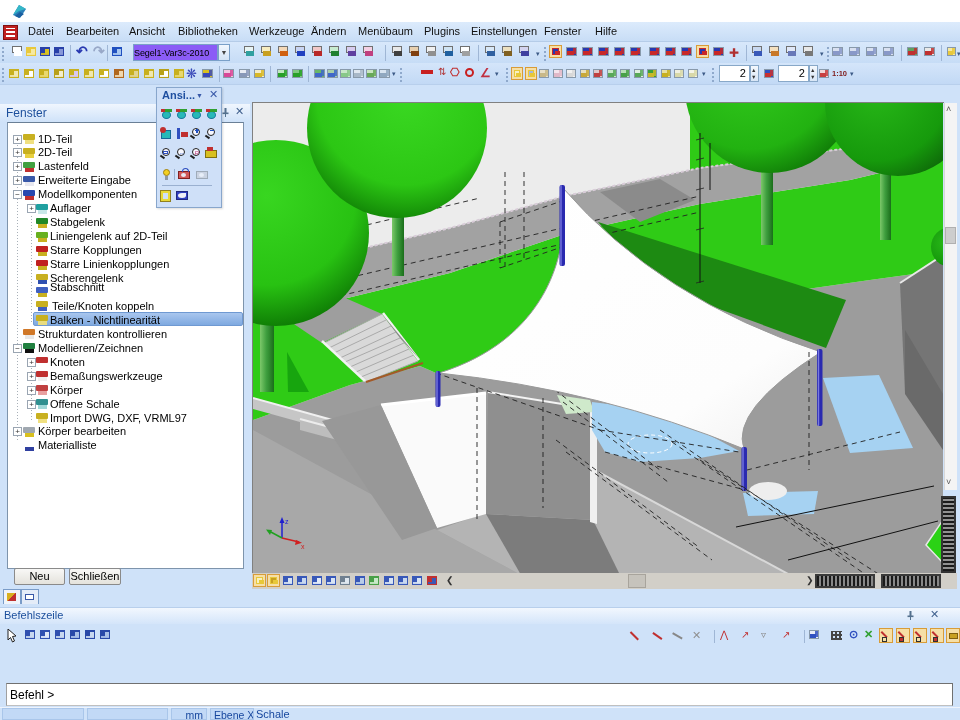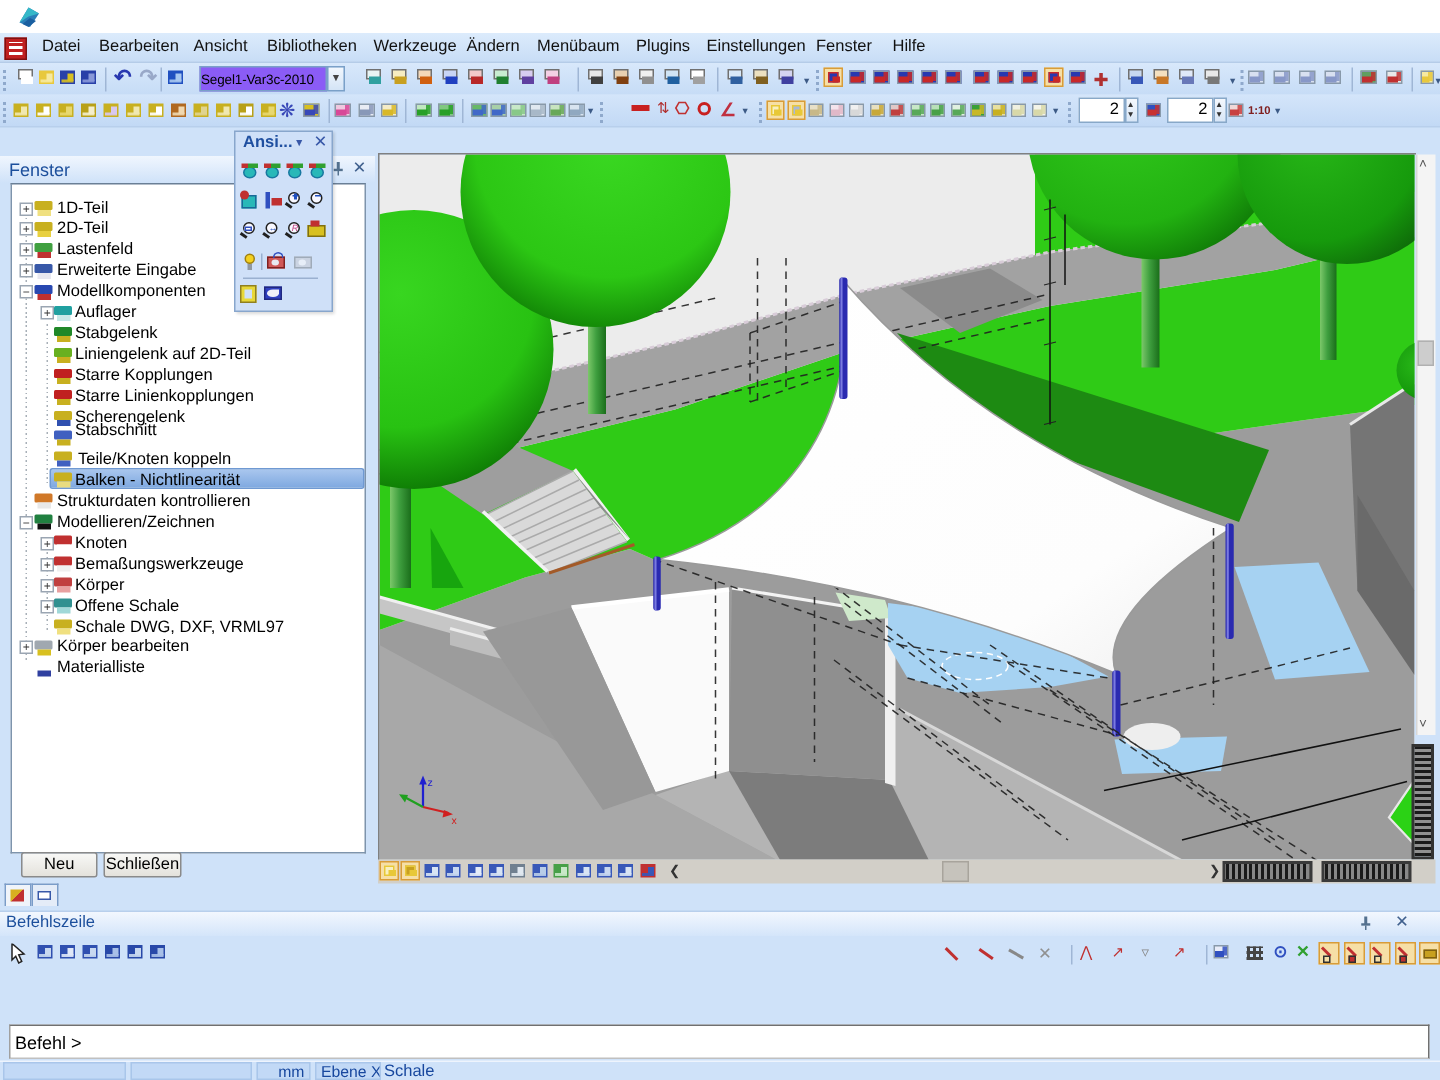--- a/index.html
+++ b/index.html
@@ -590,21 +590,21 @@
 <div style="left:27px;top:399.55px;width:9px;height:9px;background:#fff;border:1px solid #9aa5b2;font-size:8px;line-height:7px;text-align:center;color:#333;">+</div>
 <div style="left:36px;top:398.05px;width:13px;height:12px;">
       <i style="left:0;top:1px;width:12px;height:6px;background:#309090;border-radius:1px;"></i>
       <i style="left:2px;top:7px;width:9px;height:4px;background:#a0d8d8;"></i>
     </div>
 <div style="position:absolute;left:50px;top:397.55px;white-space:nowrap;font-size:11px;color:#000;">Offene Schale</div>
 <div style="left:36px;top:412.0px;width:13px;height:12px;">
       <i style="left:0;top:1px;width:12px;height:6px;background:#c8b020;border-radius:1px;"></i>
       <i style="left:2px;top:7px;width:9px;height:4px;background:#f0e080;"></i>
     </div>
-<div style="position:absolute;left:50px;top:411.5px;white-space:nowrap;font-size:11px;color:#000;">Schale DWG, DXF, VRML97</div>
+<div style="position:absolute;left:50px;top:411.5px;white-space:nowrap;font-size:11px;color:#000;">Import DWG, DXF, VRML97</div>
 <div style="left:13px;top:427.45px;width:9px;height:9px;background:#fff;border:1px solid #9aa5b2;font-size:8px;line-height:7px;text-align:center;color:#333;">+</div>
 <div style="left:23px;top:425.95px;width:13px;height:12px;">
       <i style="left:0;top:1px;width:12px;height:6px;background:#a0a8b0;border-radius:1px;"></i>
       <i style="left:2px;top:7px;width:9px;height:4px;background:#d8c020;"></i>
     </div>
 <div style="position:absolute;left:38px;top:425.45px;white-space:nowrap;font-size:11px;color:#000;">Körper bearbeiten</div>
 <div style="left:23px;top:439.9px;width:13px;height:12px;">
       <i style="left:0;top:1px;width:12px;height:6px;background:#ffffff;border-radius:1px;"></i>
       <i style="left:2px;top:7px;width:9px;height:4px;background:#3040a0;"></i>
     </div>

